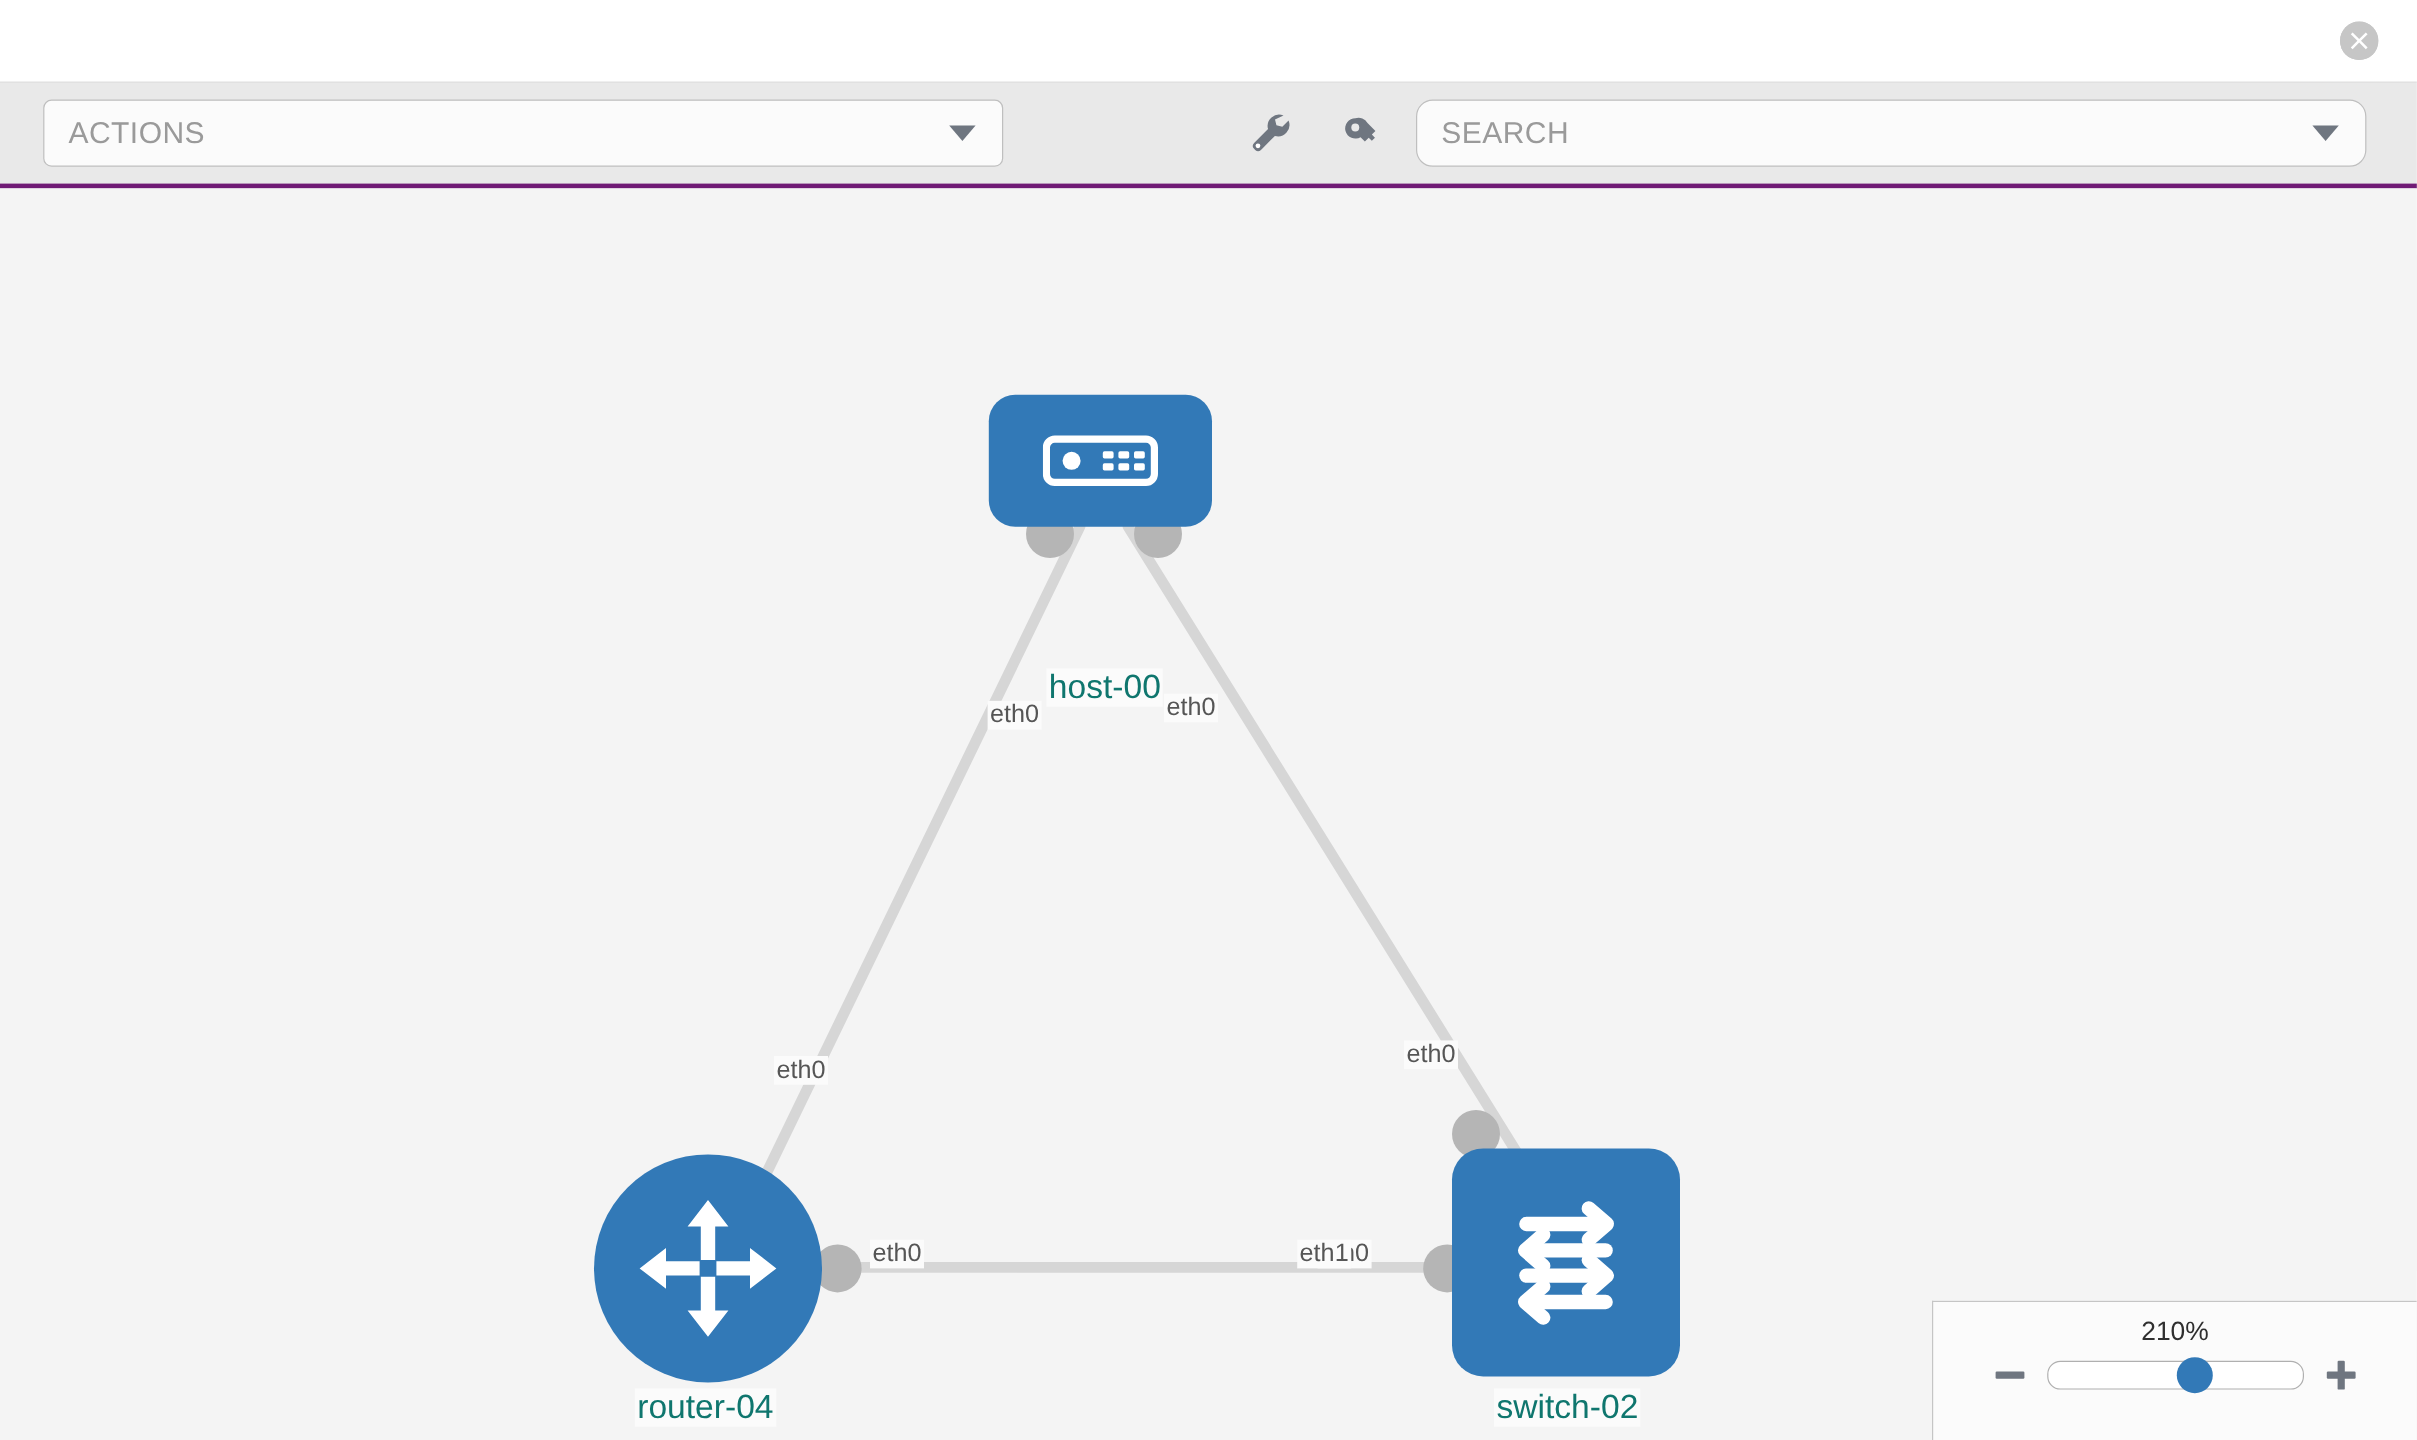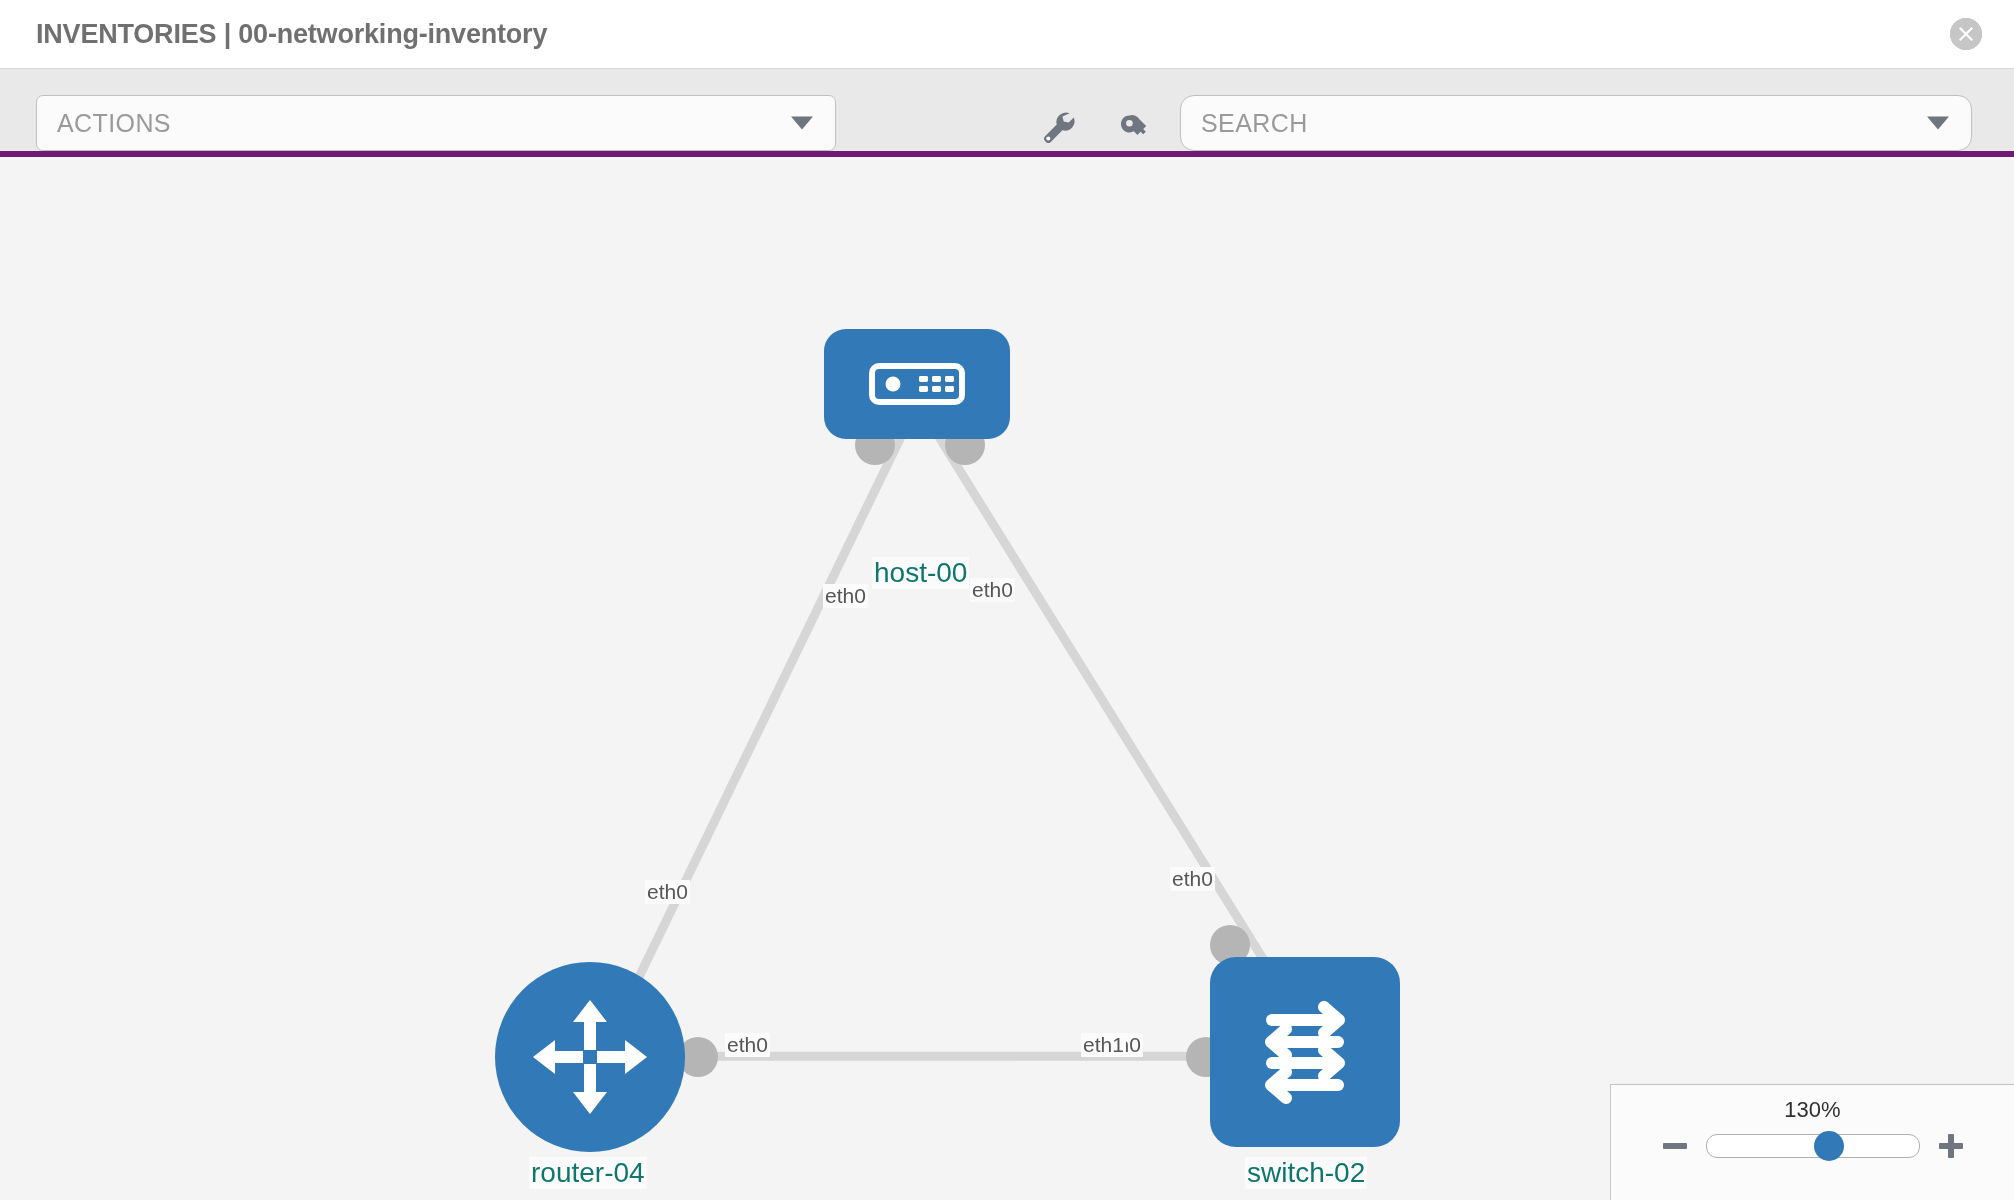--- a/index.html
+++ b/index.html
@@ -55,23 +55,23 @@
     justify-content: center;
     cursor: pointer;
   }
   .close-btn svg { display:block; }
 
   
   .toolbar {
     height: 88px;
     flex: 0 0 88px;
     background: #e9e9e9;
-    border-bottom: 6px solid #701a75;
-    display: flex;
-    align-items: flex-end;
+    border-bottom: 4px solid #701a75;
+    display: flex;
+    align-items: center;
     box-sizing: border-box;
     position: relative;
     gap: 10px;
   }
   .select-box {
     margin-left: 36px;
     width: 800px;
     height: 56px;
     background: #fbfbfb;
     border: 1px solid #bfbfbf;
@@ -247,21 +247,20 @@
     transform: translate(-50%, -50%);
     cursor: pointer;
   }
 </style>
 </head>
 <body>
 
 <div id="app">
 
   <div class="header">
-    <div class="page-title">INVENTORIES | 00-networking-inventory</div>
     <div class="close-btn">
       <svg width="32" height="32" viewBox="0 0 32 32" aria-hidden="true">
         <circle cx="16" cy="16" r="16" fill="#c6c6c6"></circle>
         <path d="M10.5 9 L16 14.5 L21.5 9 L23 10.5 L17.5 16 L23 21.5 L21.5 23 L16 17.5 L10.5 23 L9 21.5 L14.5 16 L9 10.5 Z" fill="#ffffff"></path>
       </svg>
     </div>
   </div>
 
   <div class="toolbar">
 
@@ -365,21 +364,21 @@
 
     <div class="edge-label" style="left:823px;  top:417px;">eth0</div>
     <div class="edge-label" style="left:970px;  top:411px;">eth0</div>
     <div class="edge-label" style="left:645px;  top:713px;">eth0</div>
     <div class="edge-label" style="left:1170px; top:700px;">eth0</div>
     <div class="edge-label" style="left:725px;  top:866px;">eth0</div>
     <div class="edge-label" style="left:1098px; top:866px;">eth0</div>
     <div class="edge-label" style="left:1081px; top:866px;">eth1</div>
 
     <div class="zoom-panel">
-      <div class="zoom-value">130%</div>
+      <div class="zoom-value">210%</div>
       <div class="zoom-row">
         <span class="zoom-minus"></span>
         <span class="zoom-track">
           <span class="zoom-thumb" id="zoom-thumb" style="left: 58%;"></span>
         </span>
         <span class="zoom-plus"></span>
       </div>
     </div>
 
   </div>

